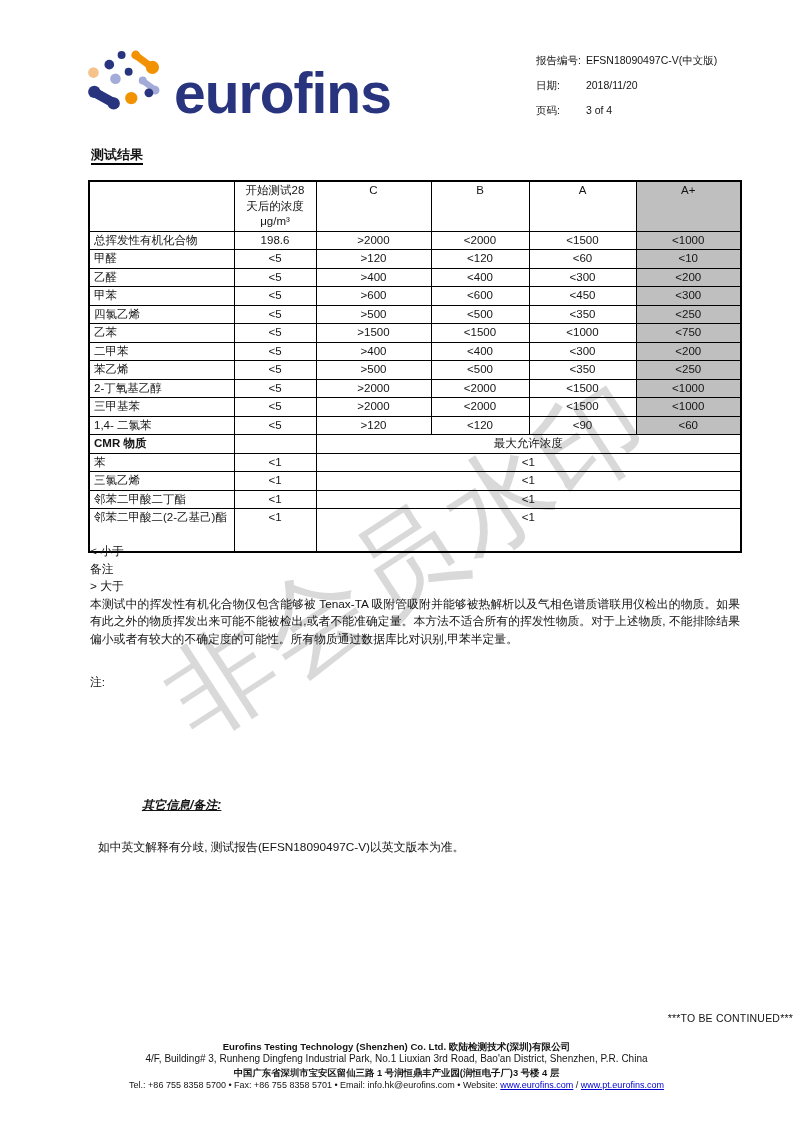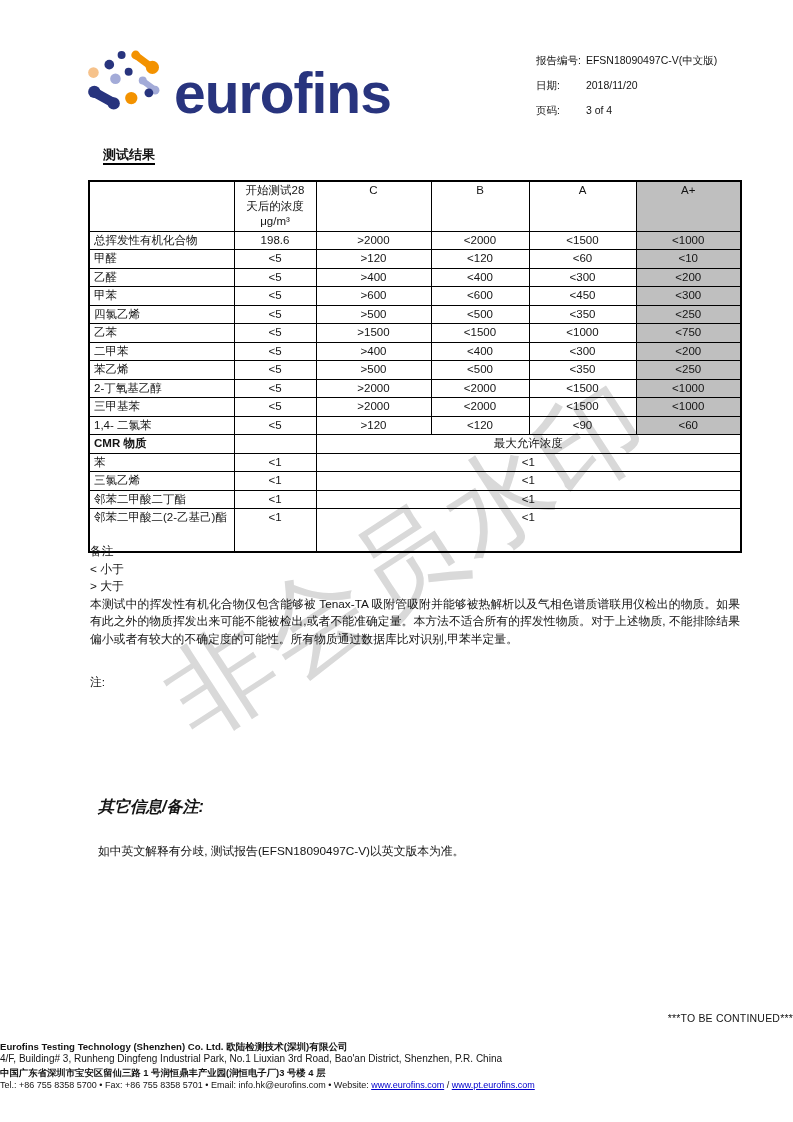--- a/index.html
+++ b/index.html
@@ -18,42 +18,42 @@
   }
   
   .logo{position:absolute;left:82px;top:36px;display:flex;align-items:center;}
   .logo-text{font-size:57px;font-weight:700;color:#28347e;line-height:1;letter-spacing:-1px;margin-left:4px;margin-top:29px;}
   .header-info{
     position:absolute;left:536px;top:48px;font-size:10.5px;line-height:25px;
     display:grid;grid-template-columns:auto auto;column-gap:5px;
   }
   .header-info .lbl{text-align:left;}
   
-  .section-title{position:absolute;left:91px;top:146px;font-size:13px;font-weight:700;margin-left:12px;}
+  .section-title{position:absolute;left:91px;top:146px;font-size:13px;font-weight:700;}
   .section-title span{border-bottom:2px solid #000;padding-bottom:1px;}
   
   .results{position:absolute;left:88px;top:180px;}
   table{border-collapse:collapse;table-layout:fixed;width:652px;font-size:11.5px;border:2px solid #000;}
   th,td{border:1px solid #000;padding:1px 4px;text-align:center;line-height:15.5px;vertical-align:middle;overflow:hidden;}
   thead th{font-weight:400;vertical-align:top;height:46px;}
   th.wrap{white-space:pre-line;}
   td.name{text-align:left;}
   .gray{background:#bfbfbf;}
   td.bold{font-weight:700;}
   tr.tall td{height:40px;vertical-align:top;}
   
   .remarks{position:absolute;left:90px;top:543px;width:650px;font-size:11.8px;line-height:17.6px;}
   .remarks .para{text-align:justify;}
   .note{position:absolute;left:90px;top:674px;width:650px;font-size:11.8px;line-height:17px;}
   .other{position:absolute;left:98px;top:797px;width:630px;font-size:11.8px;}
-  .other .title{font-weight:700;font-style:italic;font-size:16px;}
+  .other .title{font-weight:700;font-style:italic;text-decoration:underline;font-size:12px;margin-left:44px;}
   .other .text{margin-top:26px;}
   
   .continued{position:absolute;left:0;right:0;top:1012px;text-align:right;font-size:10.5px;letter-spacing:.2px;}
-  .footer{position:absolute;left:0;right:0;top:1040px;}
+  .footer{position:absolute;left:0;right:0;top:1040px;text-align:center;}
   .f1{font-size:9.6px;font-weight:700;line-height:13px;}
   .f2{font-size:10px;line-height:12.5px;}
   .f3{font-size:9.4px;font-weight:700;line-height:13px;}
   .f4{font-size:9px;line-height:13px;}
   .footer a{color:#0000cc;text-decoration:underline;cursor:pointer;}
 </style>
 </head>
 <body>
 
 <div class="page">
@@ -233,22 +233,22 @@
           <tr class="tall">
             <td class="name">邻苯二甲酸二(2-乙基己)酯</td>
             <td>&lt;1</td>
             <td colspan="4">&lt;1</td>
           </tr>
         </tbody>
     </table>
   </div>
 
   <div class="remarks">
+    <div>&lt;  小于</div>
     <div>备注</div>
-    <div>&lt;  小于</div>
     <div>&gt;  大于</div>
     <div class="para">本测试中的挥发性有机化合物仅包含能够被 Tenax-TA 吸附管吸附并能够被热解析以及气相色谱质谱联用仪检出的物质。如果有此之外的物质挥发出来可能不能被检出,或者不能准确定量。本方法不适合所有的挥发性物质。对于上述物质, 不能排除结果偏小或者有较大的不确定度的可能性。所有物质通过数据库比对识别,甲苯半定量。</div>
   </div>
 
   <div class="note">
     <div>注:</div>
   </div>
 
   <div class="other">
     <div class="title">其它信息/备注:</div>

